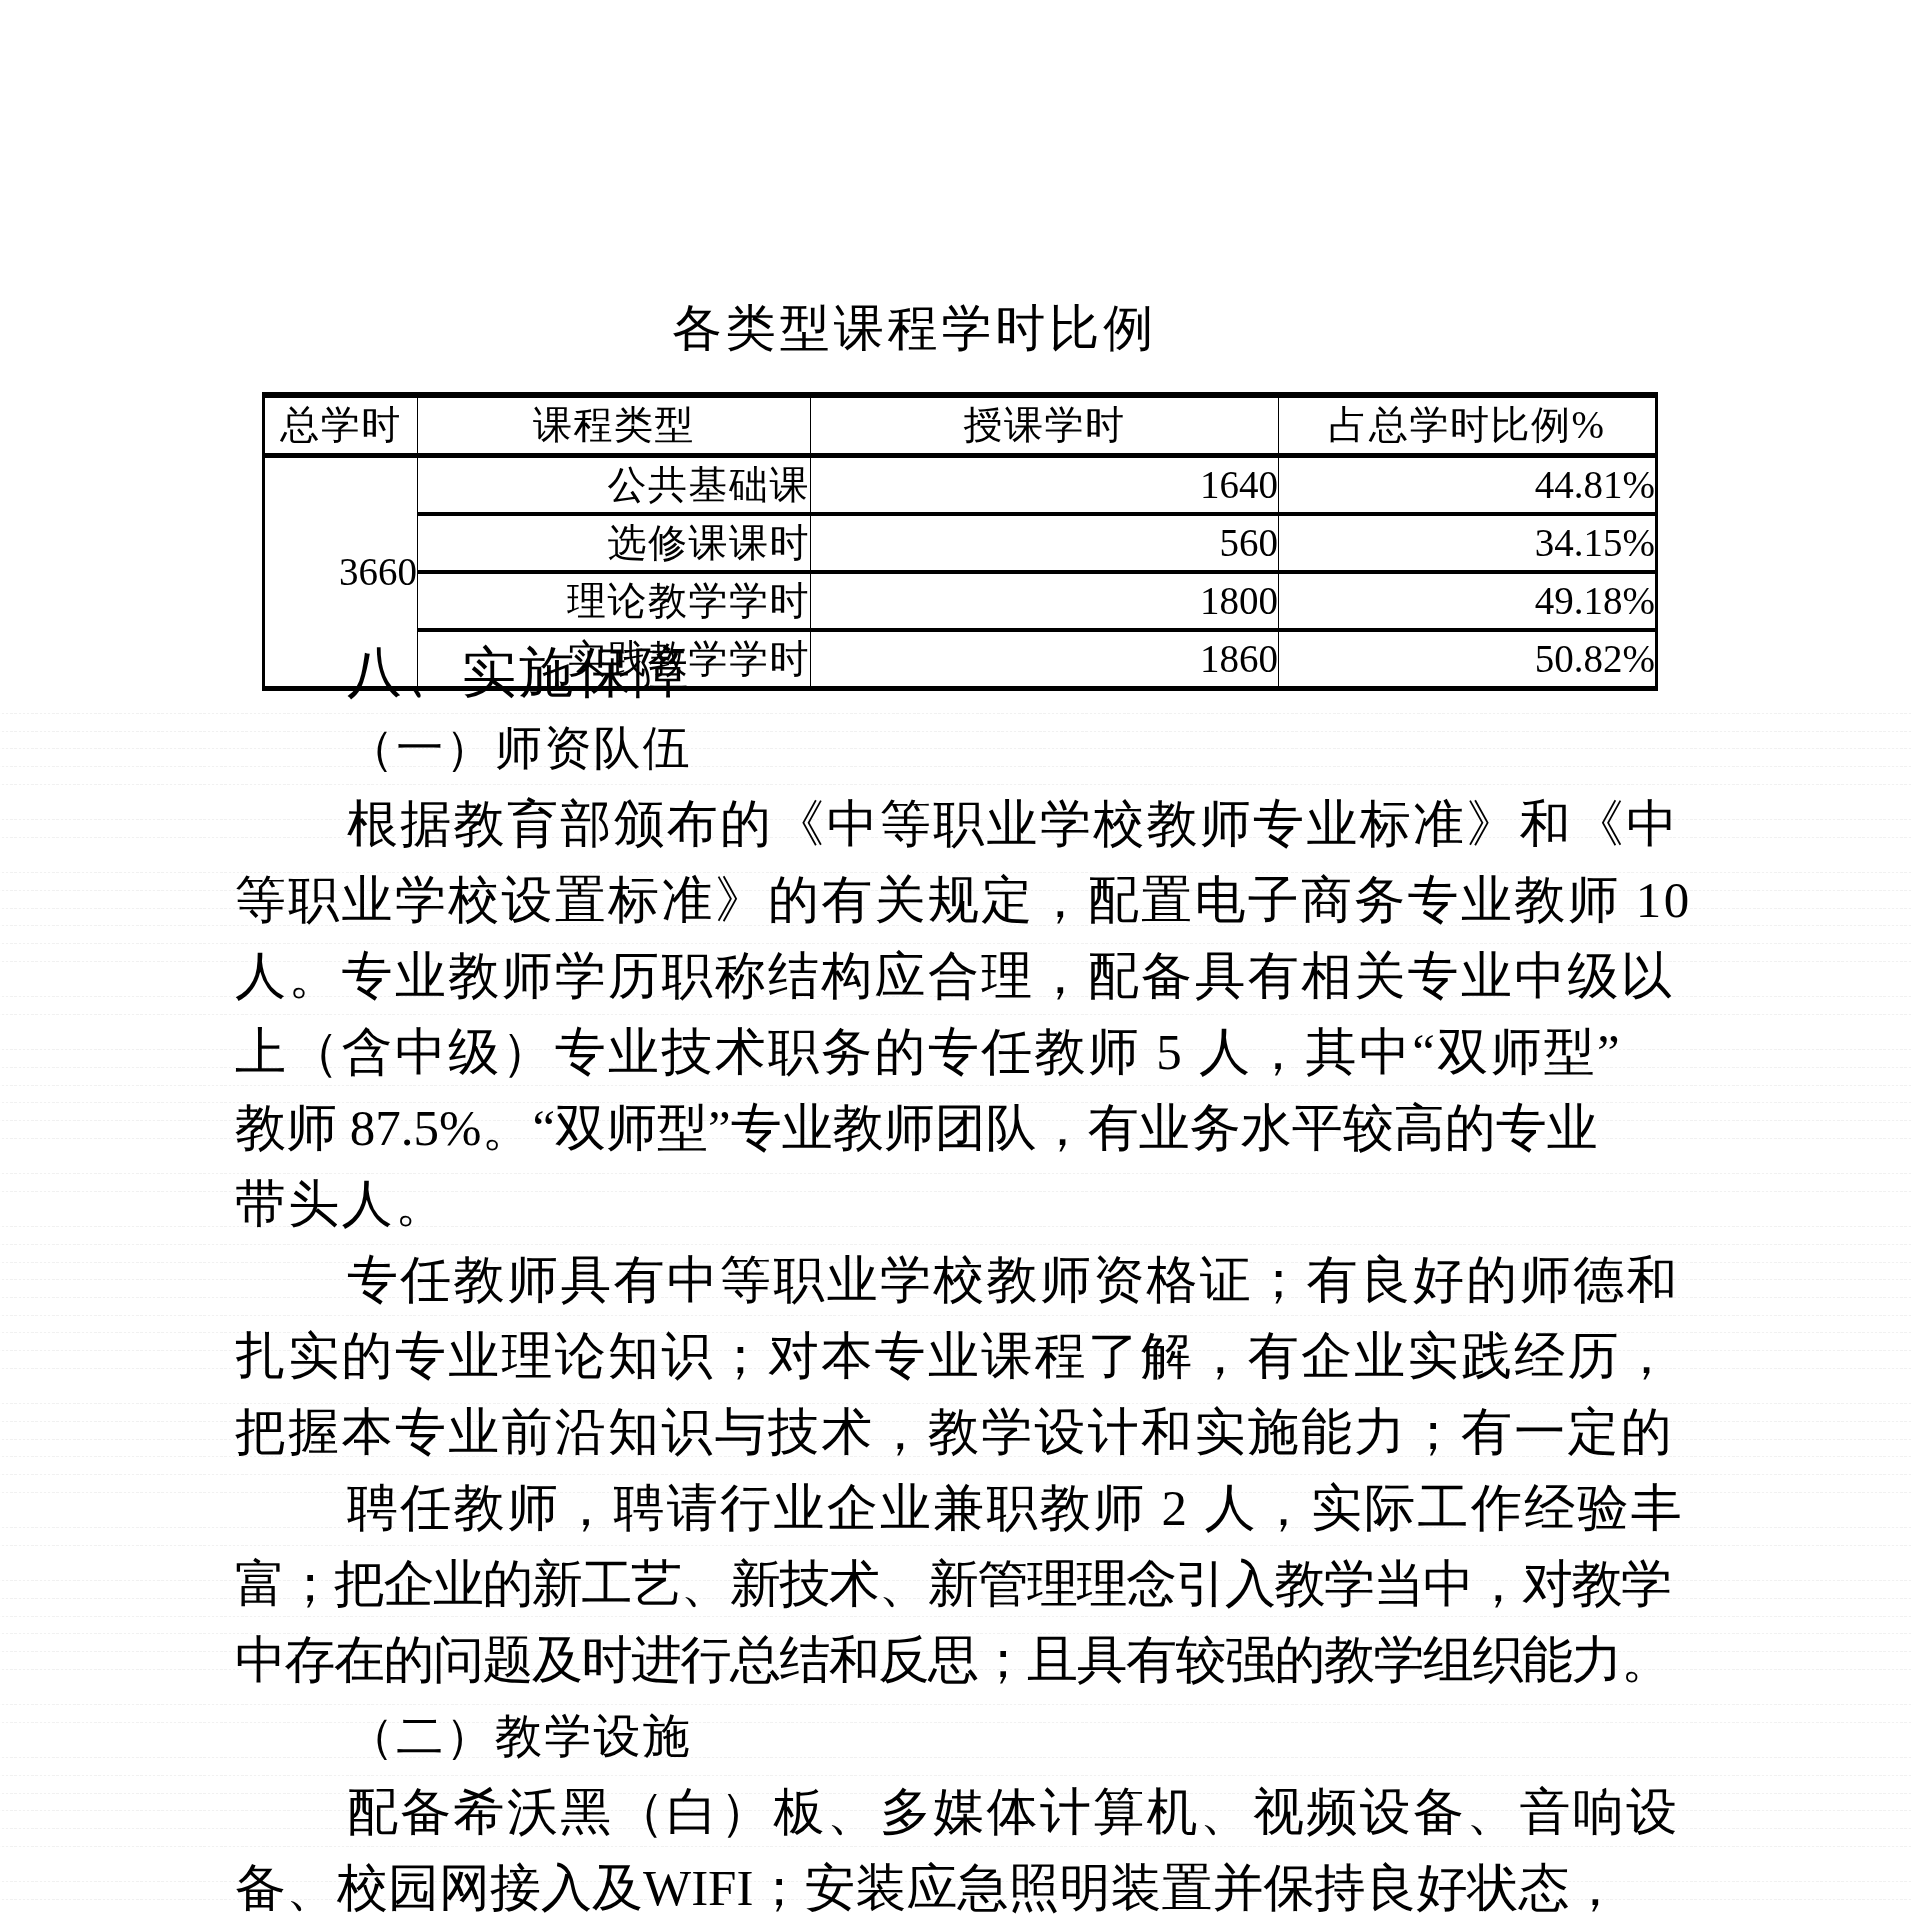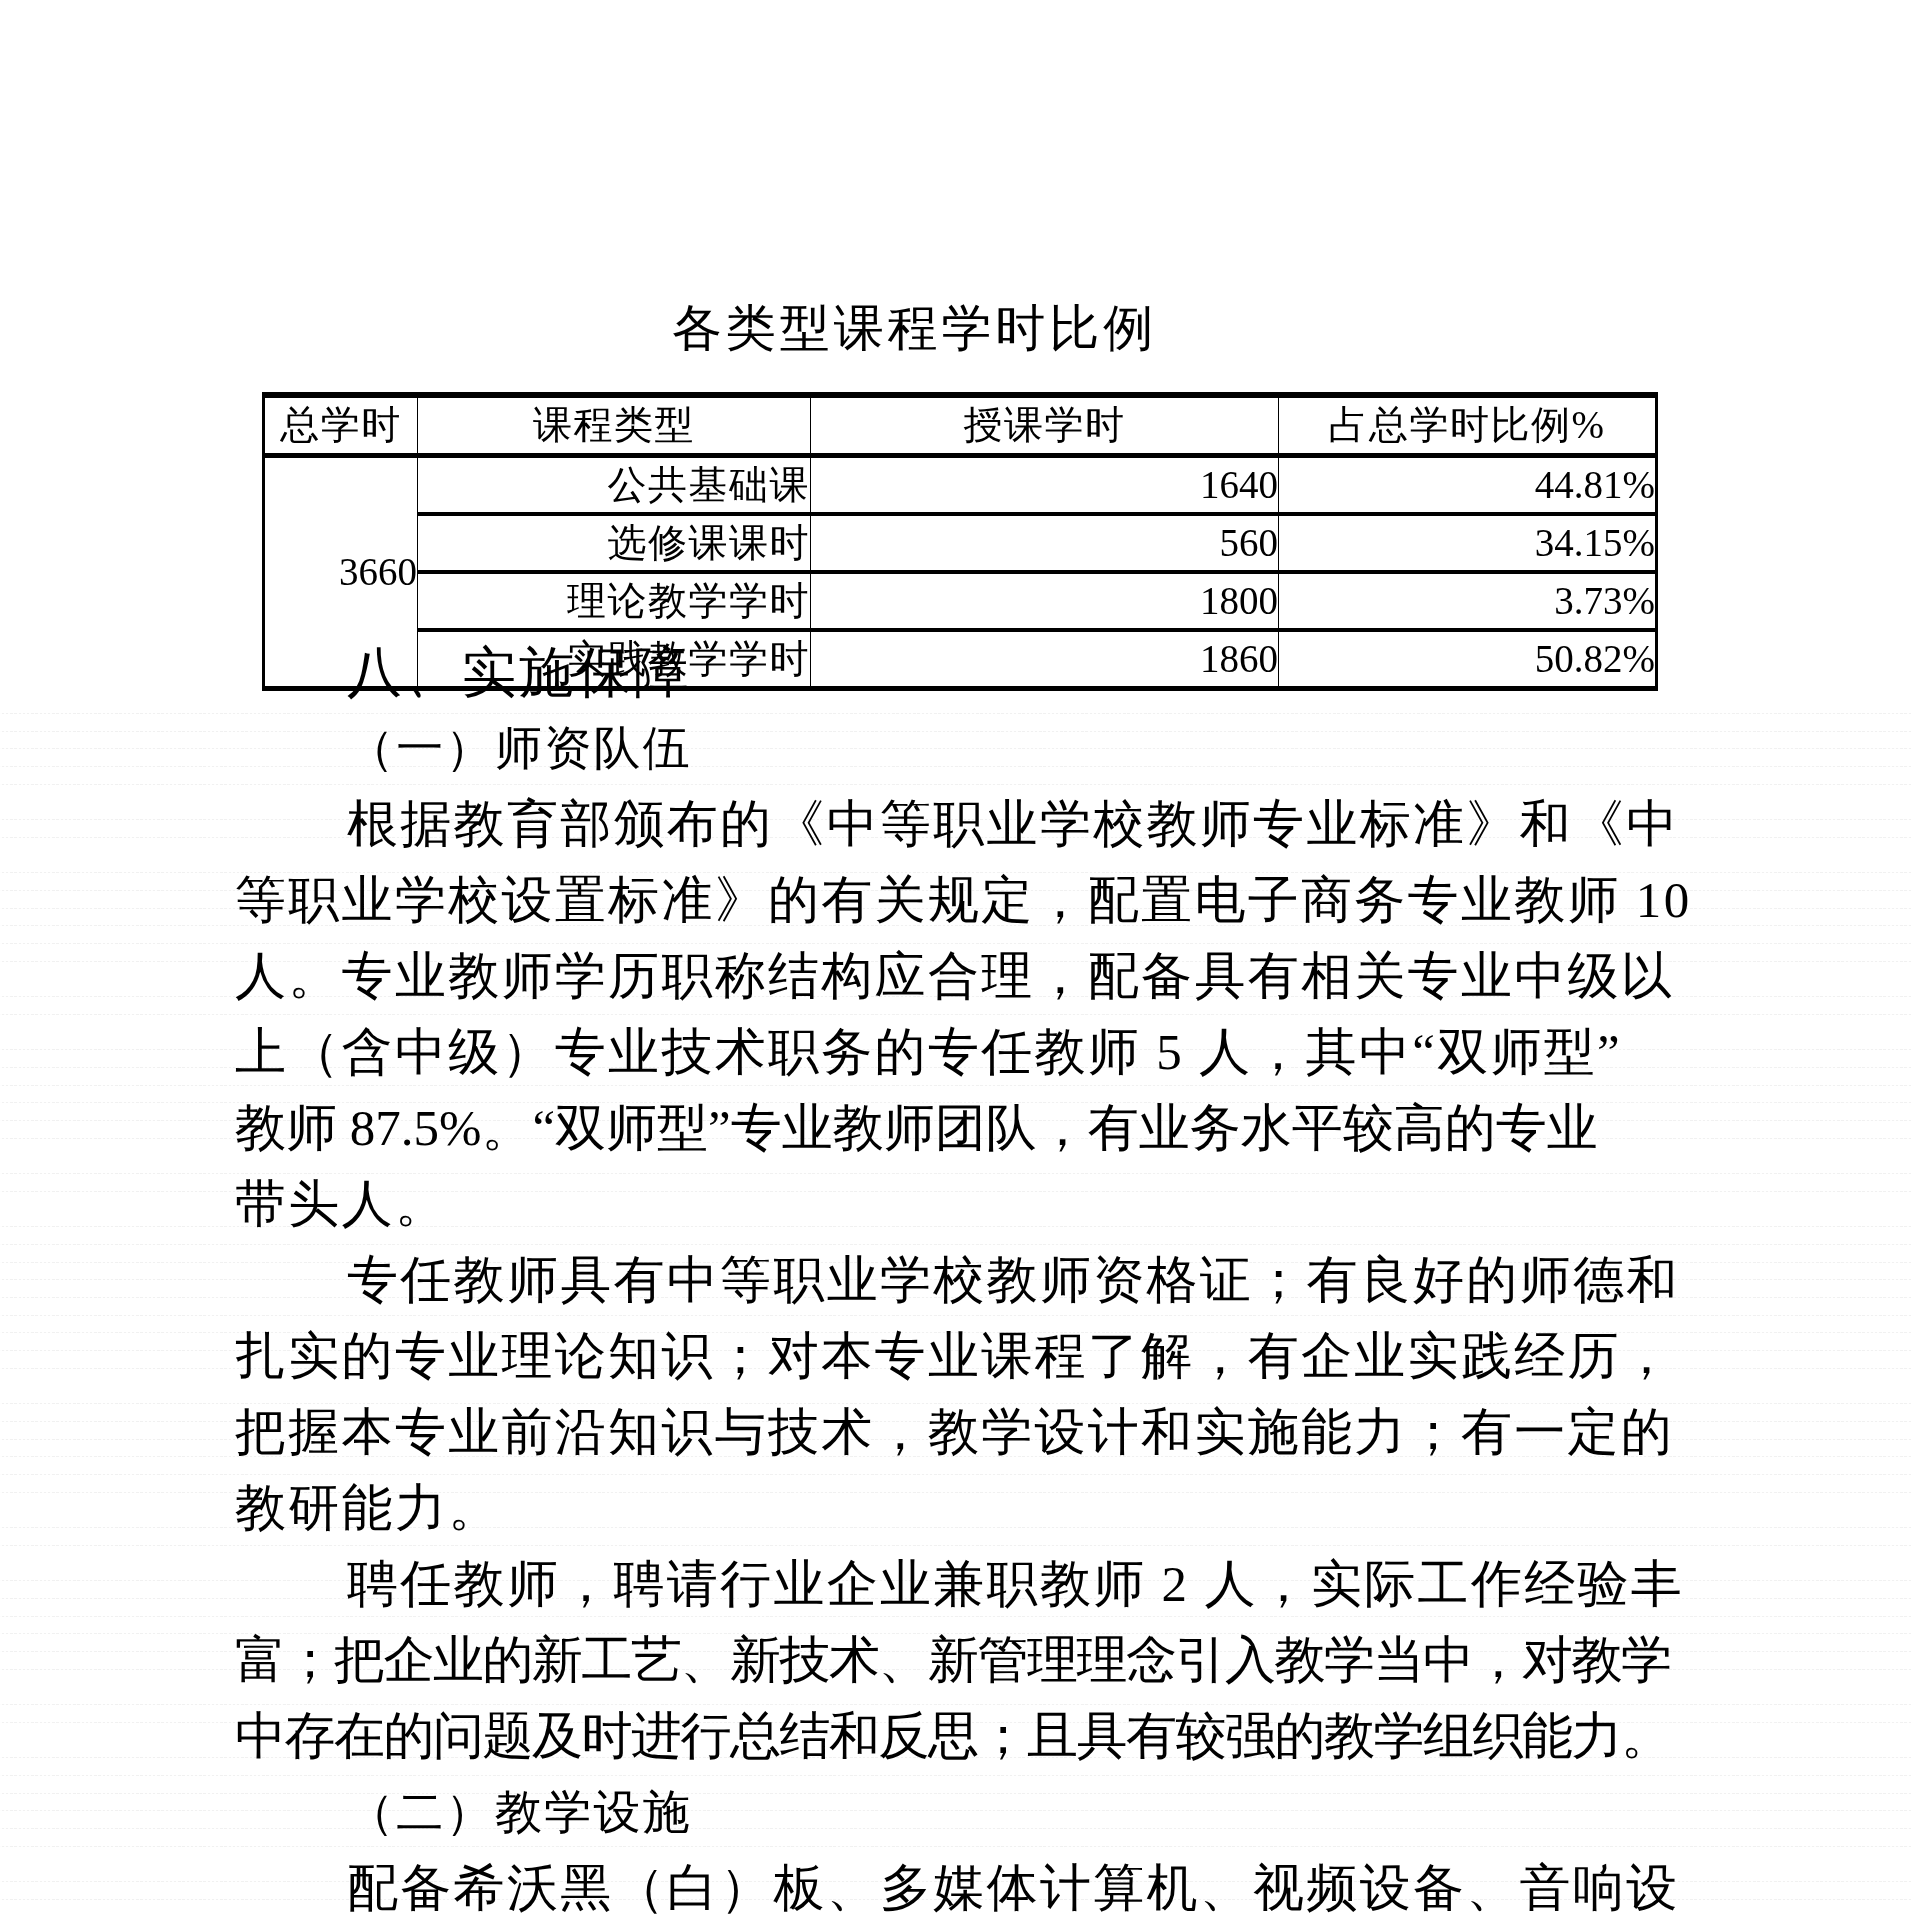--- a/index.html
+++ b/index.html
@@ -122,21 +122,21 @@
         <td class="num">44.81%</td>
       </tr>
       <tr>
         <td class="type">选修课课时</td>
         <td class="num">560</td>
         <td class="num">34.15%</td>
       </tr>
       <tr>
         <td class="type">理论教学学时</td>
         <td class="num">1800</td>
-        <td class="num">3.73%</td>
+        <td class="num">49.18%</td>
       </tr>
       <tr>
         <td class="type">实践教学学时</td>
         <td class="num">1860</td>
         <td class="num">50.82%</td>
       </tr>
     </tbody>
   </table>
 
   <div class="body-text">
@@ -144,21 +144,20 @@
     <div class="line h2 indent">（一）师资队伍</div>
     <div class="line indent">根据教育部颁布的《中等职业学校教师专业标准》和《中</div>
     <div class="line">等职业学校设置标准》的有关规定，配置电子商务专业教师 10</div>
     <div class="line">人。专业教师学历职称结构应合理，配备具有相关专业中级以</div>
     <div class="line">上（含中级）专业技术职务的专任教师 5 人，其中“双师型”</div>
     <div class="line snug">教师 87.5%。“双师型”专业教师团队，有业务水平较高的专业</div>
     <div class="line">带头人。</div>
     <div class="line indent">专任教师具有中等职业学校教师资格证；有良好的师德和</div>
     <div class="line">扎实的专业理论知识；对本专业课程了解，有企业实践经历，</div>
     <div class="line">把握本专业前沿知识与技术，教学设计和实施能力；有一定的</div>
-    <div class="line">教研能力。</div>
     <div class="line indent">聘任教师，聘请行业企业兼职教师 2 人，实际工作经验丰</div>
     <div class="line tight">富；把企业的新工艺、新技术、新管理理念引入教学当中，对教学</div>
     <div class="line tight">中存在的问题及时进行总结和反思；且具有较强的教学组织能力。</div>
     <div class="line h2 indent">（二）教学设施</div>
     <div class="line indent">配备希沃黑（白）板、多媒体计算机、视频设备、音响设</div>
     <div class="line snug">备、校园网接入及WIFI；安装应急照明装置并保持良好状态，</div>
 
   </div>
 
 </div>

